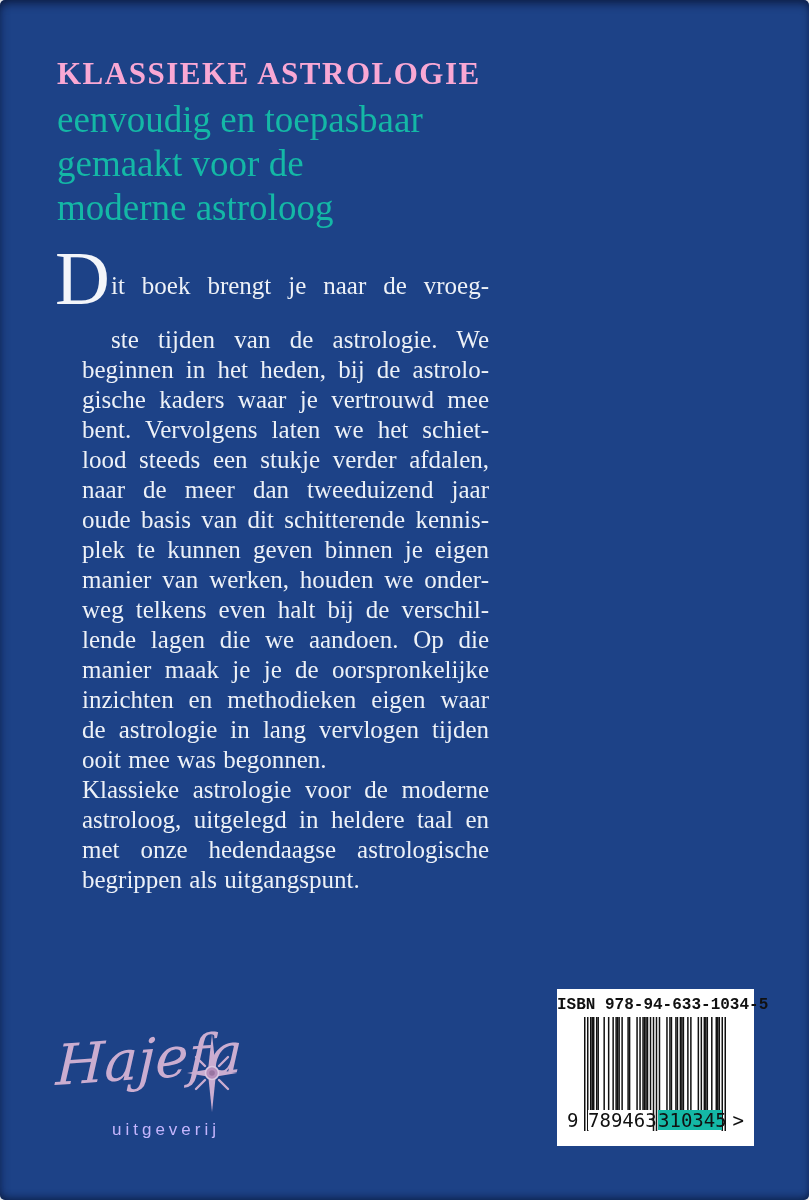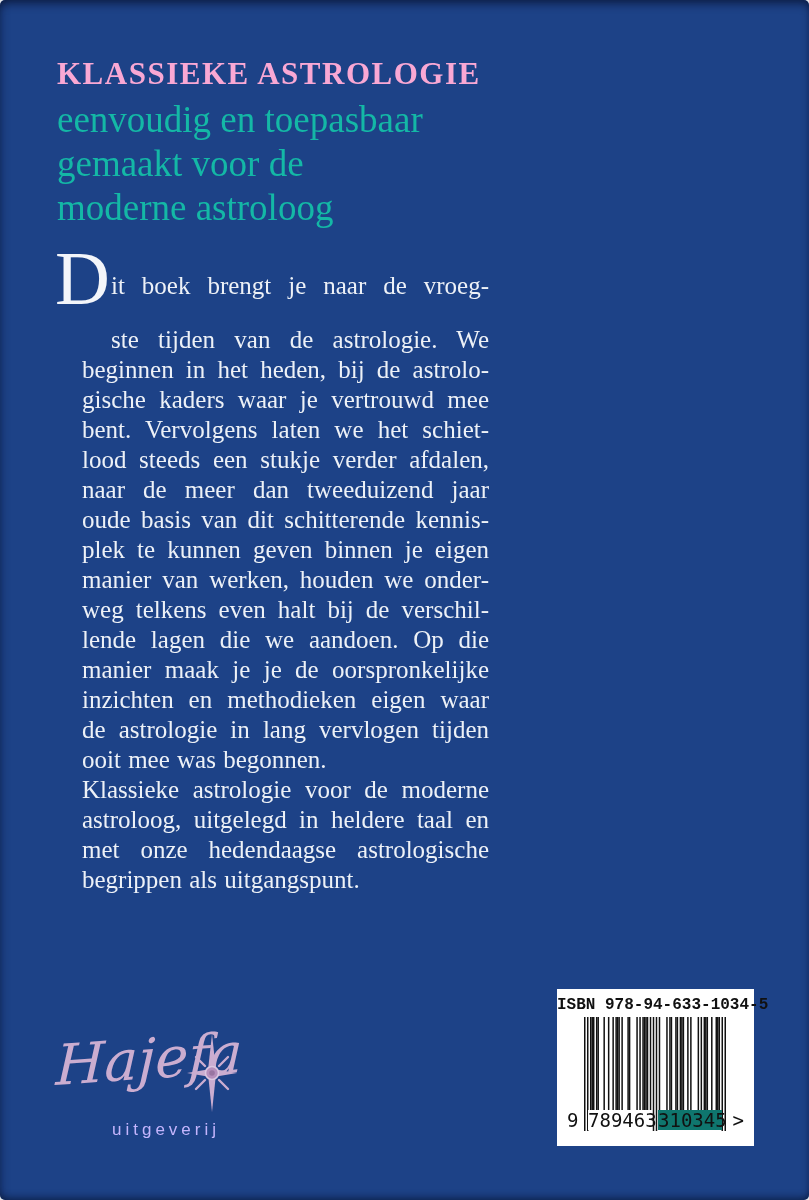--- a/index.html
+++ b/index.html
@@ -89,21 +89,21 @@
   .bars-wrap{position:relative;width:142px;height:114px;margin:3px 0 0 27px;}
   .bars-wrap svg{display:block;fill:#111;}
   .bc-digit,.bc-group{
     position:absolute;
     font-family:"DejaVu Sans Mono", monospace;
     font-size:19px;line-height:20px;
     color:#111;
   }
   .bc-lead{left:-17px;top:93px;}
   .bc-g1{left:4px;width:64px;top:93px;text-align:center;background:#fff;}
-  .bc-g2{left:74px;width:64px;top:93px;text-align:center;background:#0f766e;}
+  .bc-g2{left:74px;width:64px;top:93px;text-align:center;background:#14b8a6;}
   .bc-arrow{right:-18px;top:93px;}
 </style>
 </head>
 <body>
 
 <div class="cover">
 
   <div class="header">
     <h1 class="series-title">KLASSIEKE ASTROLOGIE</h1>
     <div class="subtitle">

